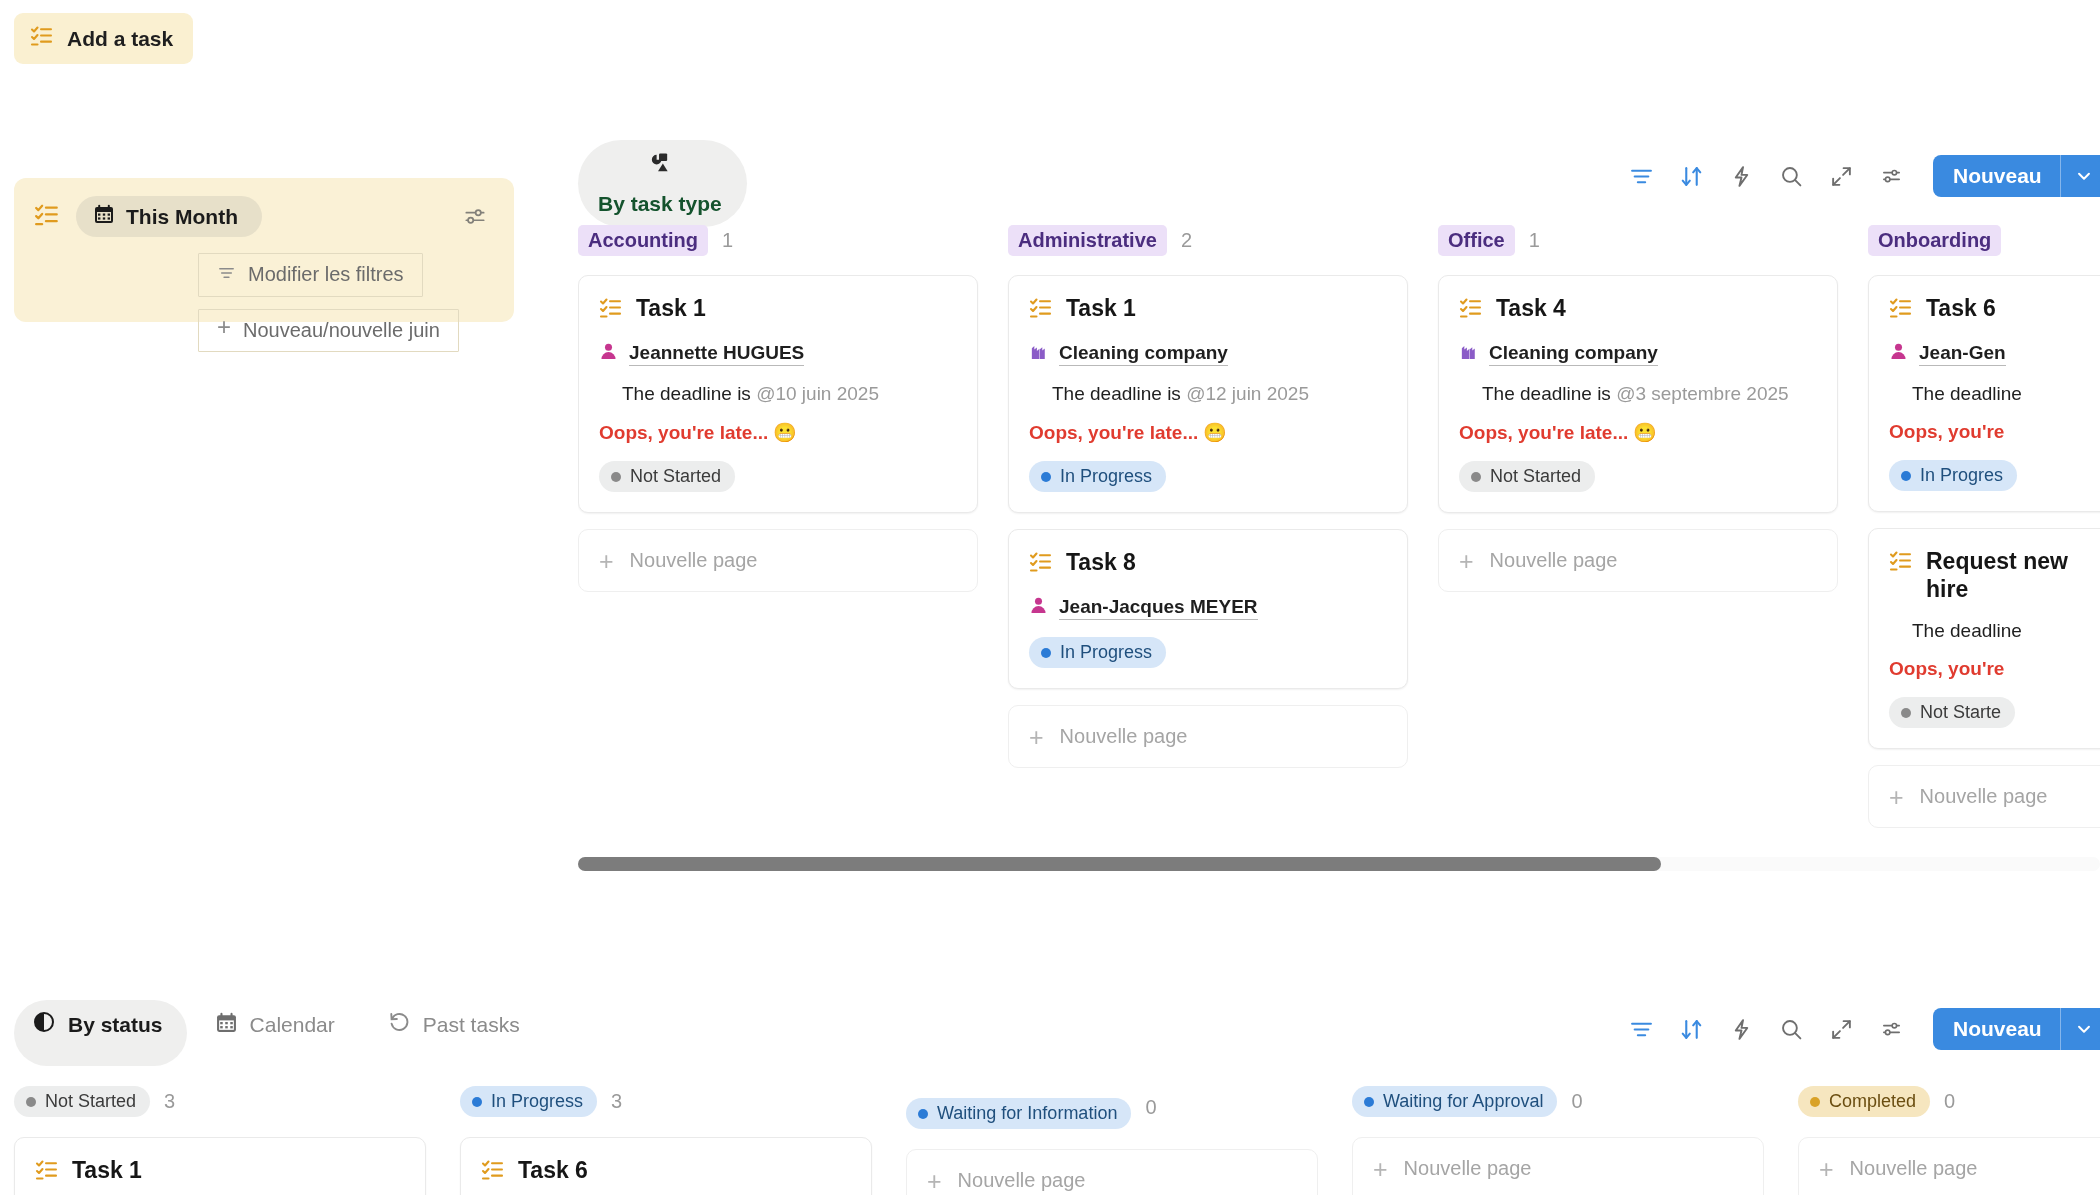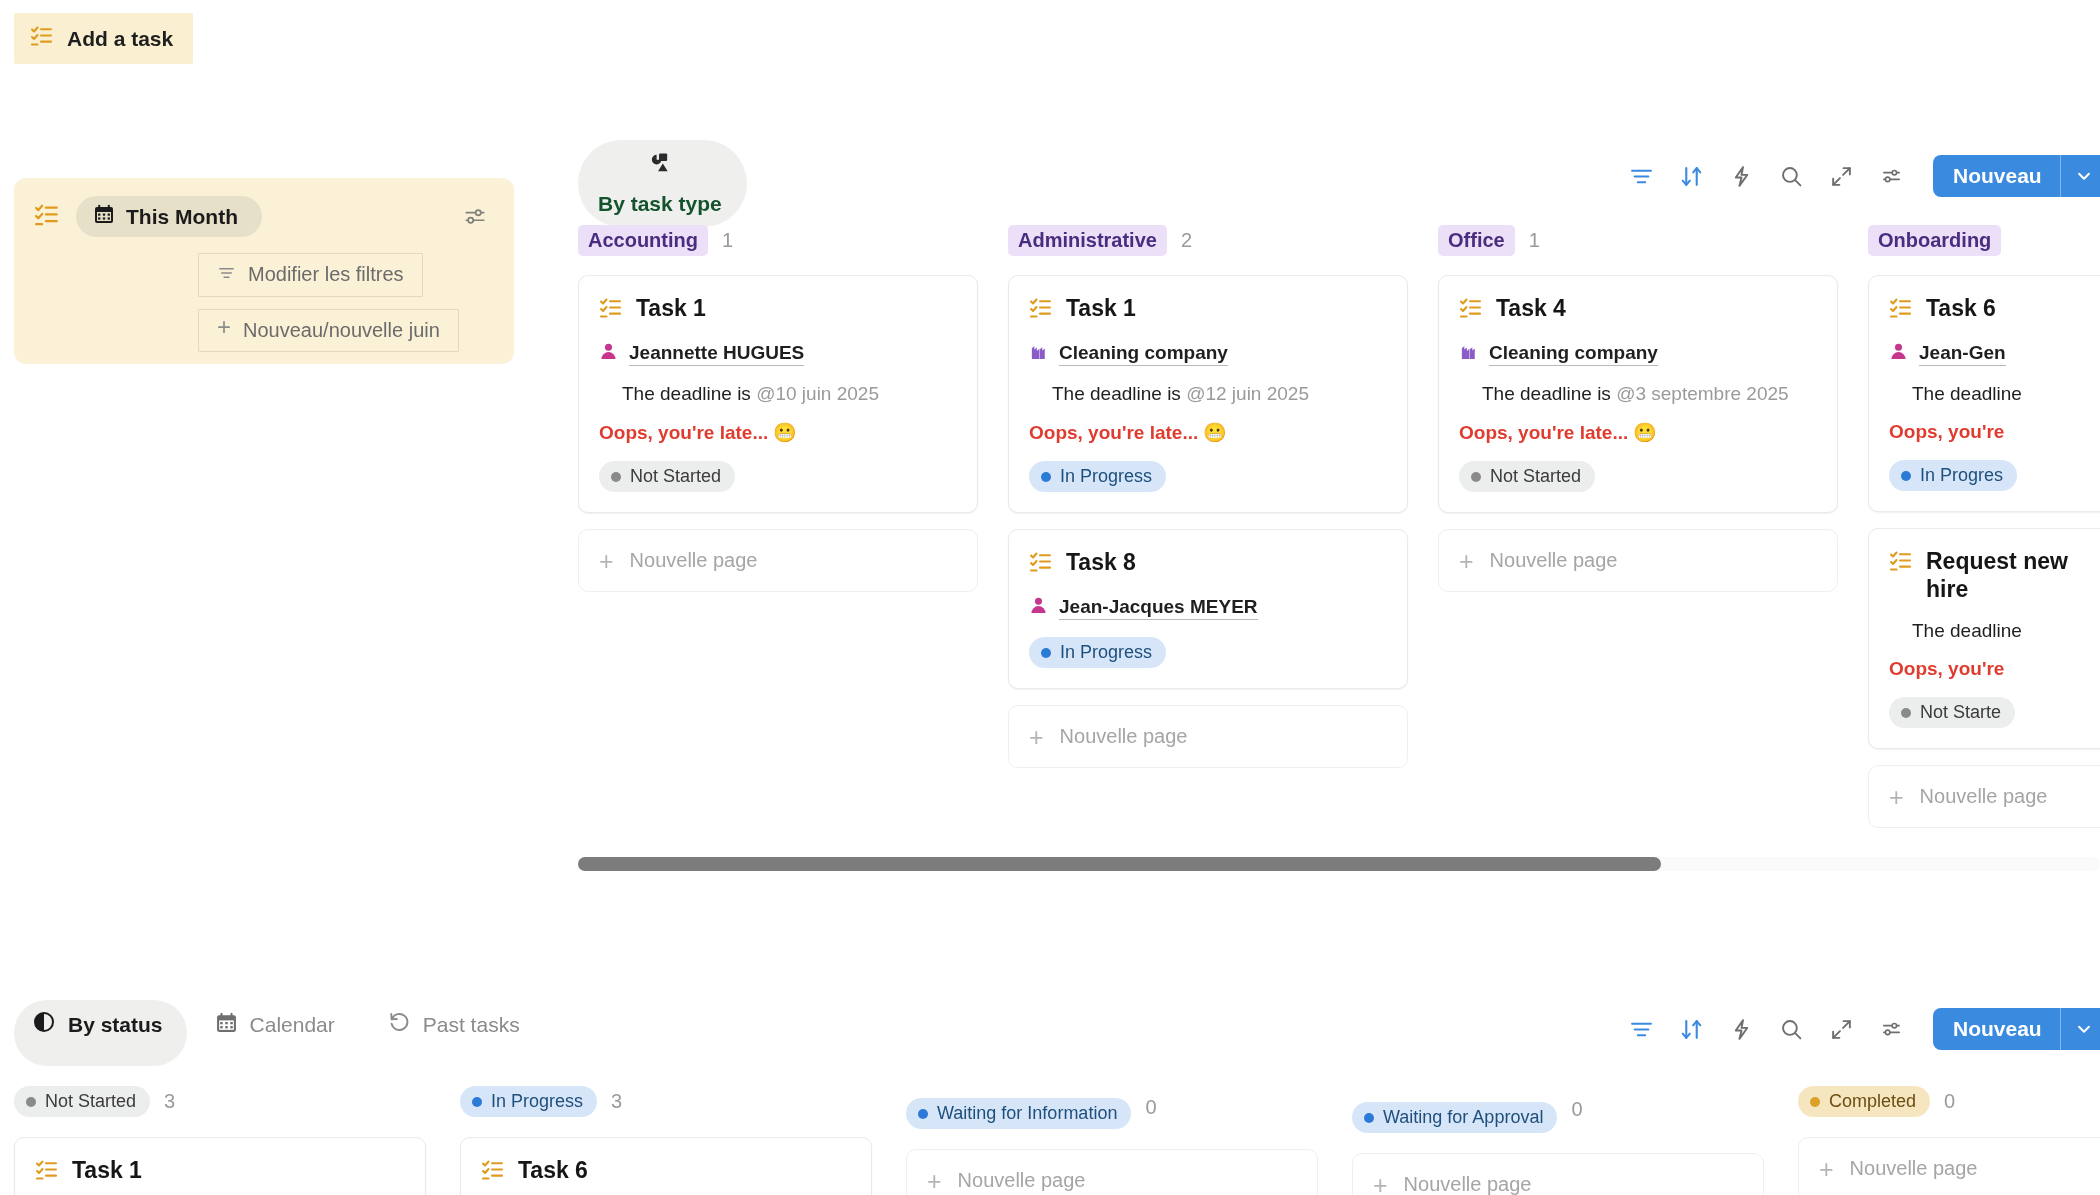--- a/index.html
+++ b/index.html
@@ -9,33 +9,33 @@
     font-family: "Liberation Sans", sans-serif;
     overflow: hidden;
     color: #1f1f1f;
   }
   .page { position: relative; width: 2100px; height: 1195px; }
 
   
   .add-task-btn {
     position: absolute; left: 14px; top: 13px;
     display: flex; align-items: center; gap: 13px;
-    background: #faf0d1; border-radius: 2px;
+    background: #faf0d1; border-radius: 9px;
     padding: 11px 20px 11px 16px;
     font-size: 21px; font-weight: 700; color: #1f1f1f;
     cursor: pointer;
   }
 
   
   .chk-icon { display:inline-block; flex: 0 0 auto; }
 
   
   .filter-panel {
     position: absolute; left: 14px; top: 178px;
-    width: 500px; height: 186px;
+    width: 500px; height: 144px;
     background: #faf1d6; border-radius: 12px;
     padding: 18px 20px 0 20px;
   }
   .fp-row1 { display: flex; align-items: center; gap: 16px; position: relative; }
   .fp-chip {
     display: inline-flex; align-items: center; gap: 12px;
     background: #e7e0c9; border-radius: 999px;
     padding: 8px 24px 8px 18px;
     font-size: 21px; font-weight: 700; color: #1b1b1b;
     cursor: pointer;
@@ -696,21 +696,21 @@
           <span class="cnt">0</span>
         </div>
         <div class="bnewpage">
           <span class="plus">+</span>
           <span>Nouvelle page</span>
         </div>
       </div>
 
       <div class="bcol">
         <div class="bcol-head">
-          <span class="pill blue" style="margin-top:16px;justify-content:space-between;">
+          <span class="pill blue" style="margin-top:0;justify-content:space-between;">
             <span class="dot"></span>
             <span>Waiting for Approval</span>
           </span>
           <span class="cnt">0</span>
         </div>
         <div class="bnewpage">
           <span class="plus">+</span>
           <span>Nouvelle page</span>
         </div>
       </div>

